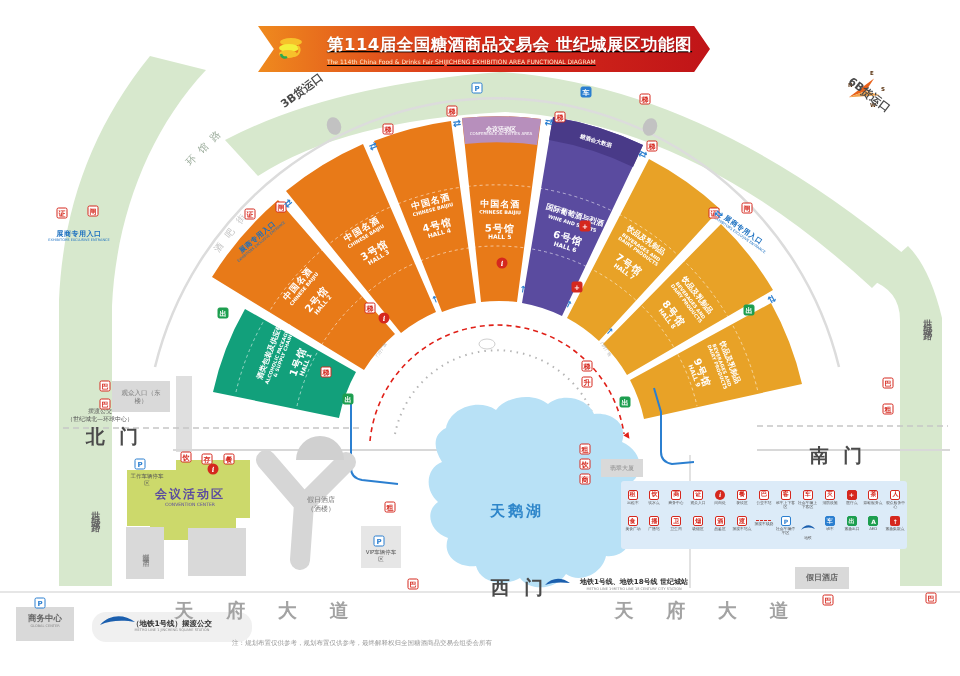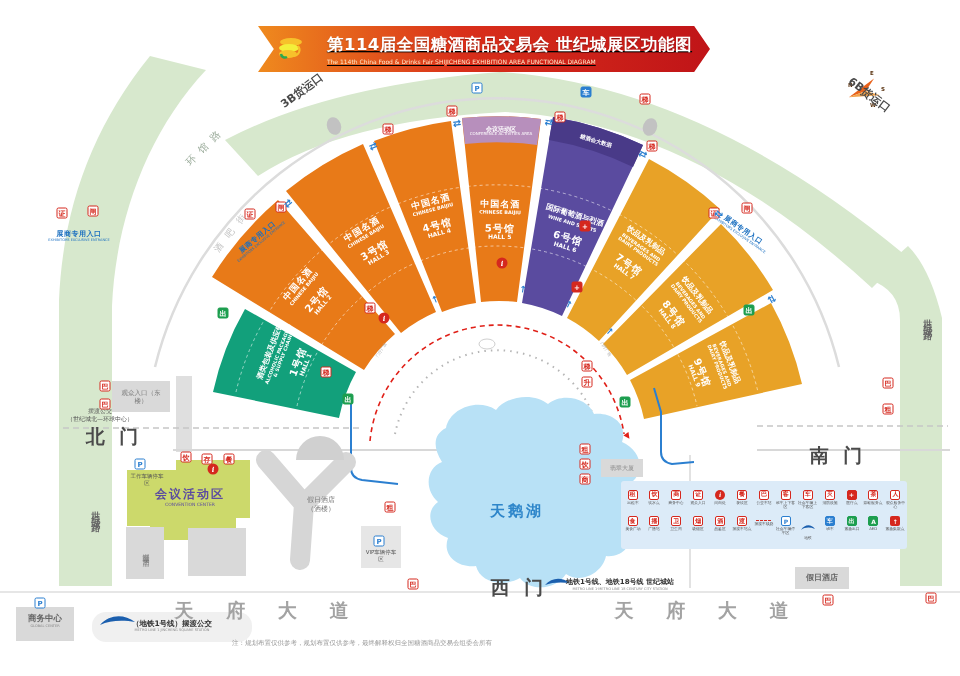--- a/index.html
+++ b/index.html
@@ -201,21 +201,21 @@
   <div class="lbl" style="left:147px;top:480px;width:34px;font-size:5.5px;color:#555;">工作车辆停车区</div>
   <div class="lbl" style="left:381px;top:556px;width:34px;font-size:5.5px;color:#555;">VIP车辆停车区</div>
   <div class="lbl" style="left:45px;top:620px;">
     <div style="font-size:8.5px;font-weight:bold;color:#666;">商务中心</div>
     <div style="font-size:3.5px;color:#888;">GLOBAL CENTER</div>
   </div>
   <div class="lbl" style="left:172px;top:626px;">
     <div style="font-size:7.5px;font-weight:bold;color:#333;white-space:nowrap;">（地铁1号线）摆渡公交</div>
     <div style="font-size:3.5px;color:#888;white-space:nowrap;">METRO LINE 1  JINCHENG SQUARE STATION</div>
   </div>
-  <div class="lbl" style="left:620px;top:585px;">
+  <div class="lbl" style="left:634px;top:585px;">
     <div style="font-size:7px;font-weight:bold;color:#333;white-space:nowrap;">地铁1号线、地铁18号线 世纪城站</div>
     <div style="font-size:3.5px;color:#888;white-space:nowrap;">METRO LINE 1·METRO LINE 18  CENTURY CITY STATION</div>
   </div>
   <div class="lbl" style="left:622px;top:468px;font-size:6px;color:#888;white-space:nowrap;">翡翠大厦</div>
   <div class="lbl" style="left:822px;top:578px;font-size:8px;color:#666;font-weight:bold;white-space:nowrap;">假日酒店</div>
 
   <div class="note" style="left:232px;top:639px;">注：规划布置仅供参考，规划布置仅供参考，最终解释权归全国糖酒商品交易会组委会所有</div>
 
   <div id="legend">
       <div class="lrow">

